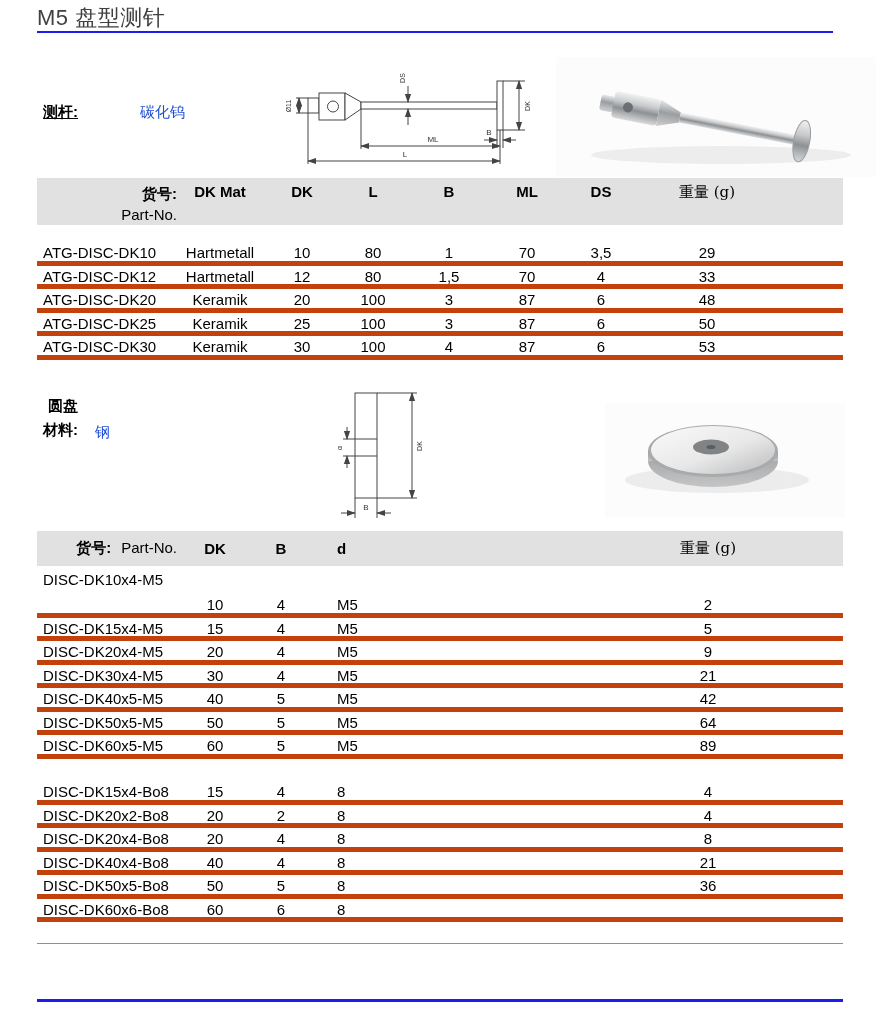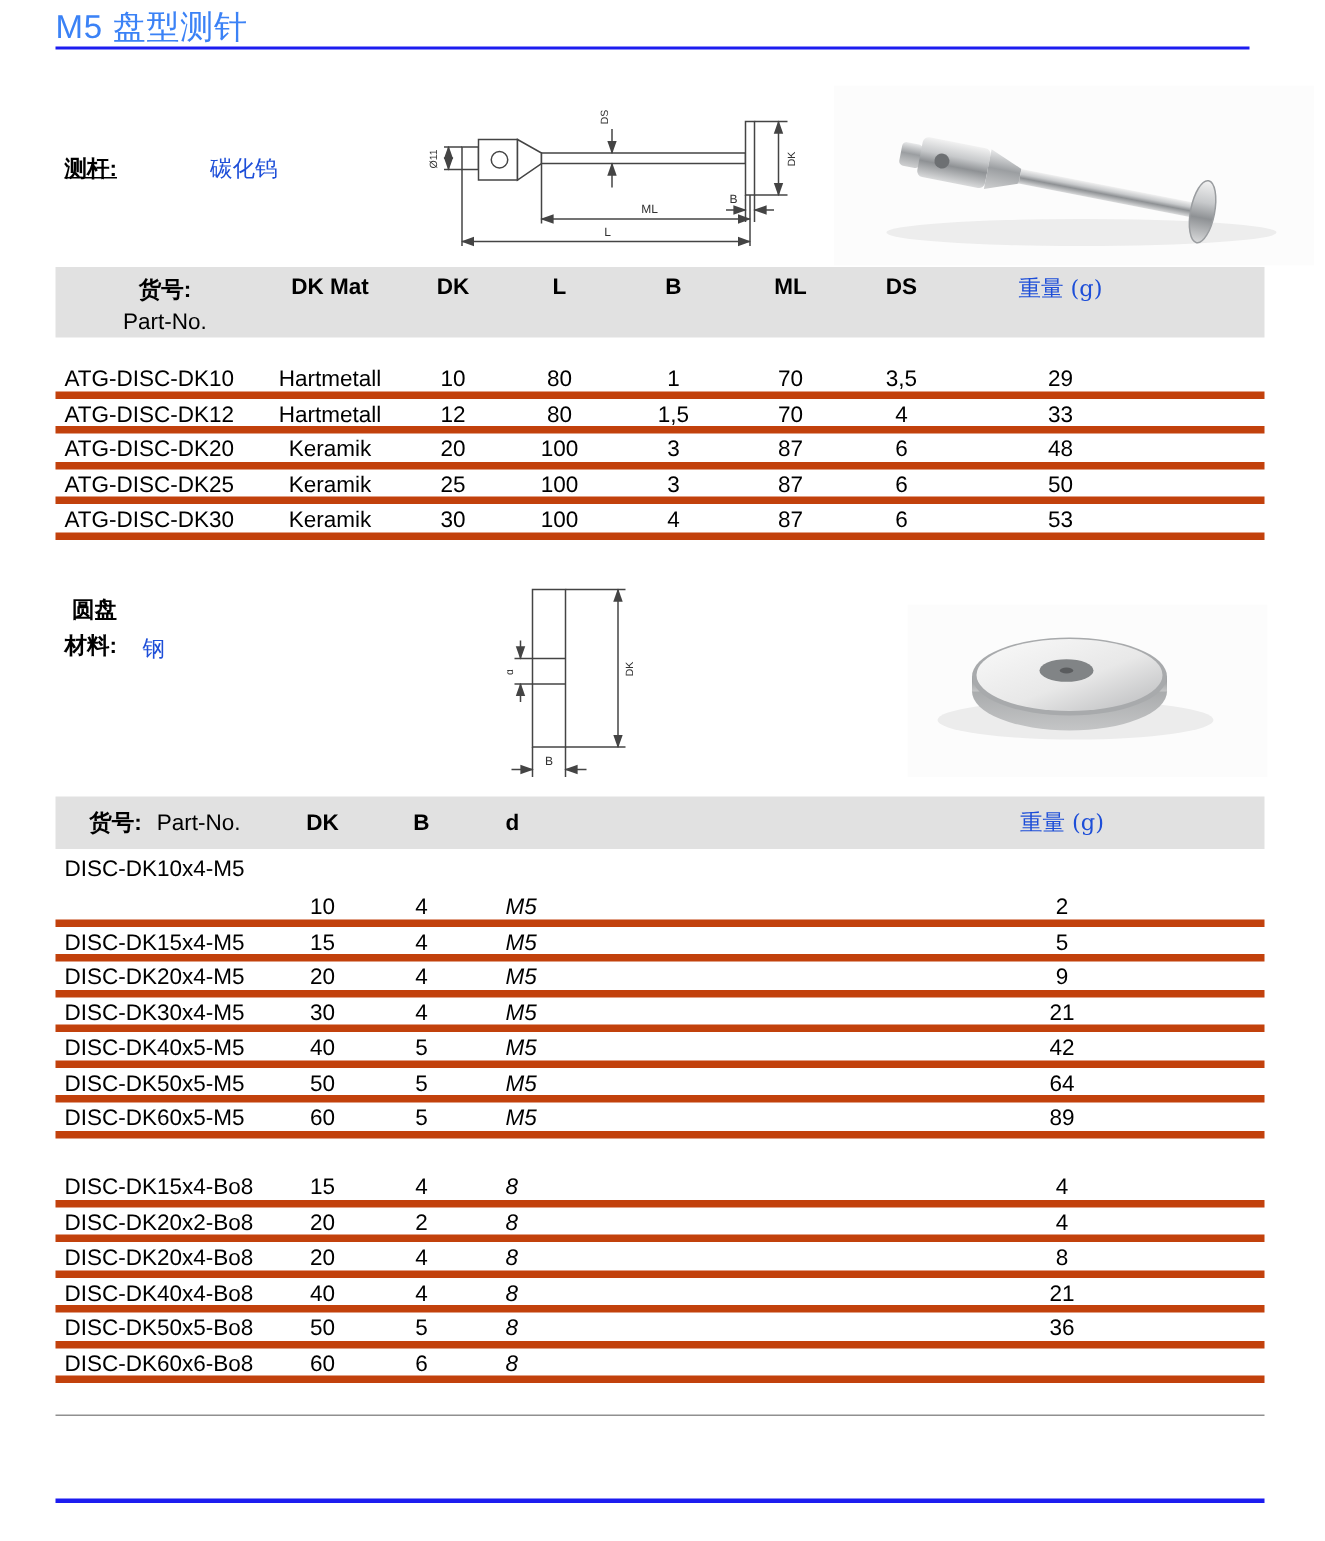--- a/index.html
+++ b/index.html
@@ -8,21 +8,21 @@
     position: relative;
     width: 883px; height: 1027px;
     background: #fff;
     font-family: "Liberation Sans", sans-serif;
     color: #000;
     overflow: hidden;
   }
   .title {
     position: absolute; left: 37px; top: 3px;
     font-size: 22px; font-weight: 500; letter-spacing: .5px;
-    color: #3b82f6;
+    color: #404040;
   }
   .title-rule {
     position: absolute; left: 37px; top: 31px; width: 796px; height: 2px;
     background: #1c1cf0;
   }
 
   
   .lbl-bold { font-weight: bold; font-size: 15px; font-family: "Liberation Sans", sans-serif; }
   .lbl-serif { font-size: 15px; font-family: "DejaVu Serif", serif; color: #1d4ed8; }
   .shaft-label   { position: absolute; left: 43px;  top: 103px; text-decoration: underline; }
@@ -41,32 +41,32 @@
   
   .tbl { position: absolute; left: 37px; width: 806px; font-size: 15px; }
   .t1 { top: 178px; }
   .t2 { top: 531px; }
   .t1 .tr, .t1 .thead { display: grid; grid-template-columns: 140px 86px 78px 64px 88px 68px 80px 132px 1fr; }
   .t2 .tr, .t2 .thead { display: grid; grid-template-columns: 140px 76px 56px 264px 270px; }
   .thead { background: #e1e1e1; }
   .t1 .thead { height: 47px; padding-top: 5px; }
   .t2 .thead { height: 35px; align-items: center; }
   .th { text-align: center; font-weight: bold; }
-  .th.serif { font-weight: normal; font-family: "DejaVu Serif", serif; font-size: 15px; color: #1d4ed8; }
-  .th.part { text-align: center; padding-left: 6px; line-height: 21px; font-weight: normal; }
+  .th.serif { font-weight: normal; font-family: "DejaVu Serif", serif; font-size: 15px; color: #000000; }
+  .th.part { text-align: right; padding-left: 6px; line-height: 21px; font-weight: normal; }
   .th.part .cn { font-weight: bold; }
   .t2 .th.part { line-height: normal; }
   .t2 .th.part .cn { margin-right: 10px; }
   .th.dcol { text-align: left; padding-left: 28px; }
   .t1 .tbody { margin-top: 17px; }
   .t2 .first-part { height: 28px; line-height: 28px; padding-left: 6px; }
   .tr { height: 23.5px; align-items: center; border-bottom: 5px solid #c2410c; }
   .td { text-align: center; line-height: 22px; }
   .td.part { text-align: left; padding-left: 6px; }
-  .td.dcol { text-align: left; padding-left: 28px; font-style: italic; }
+  .td.dcol { text-align: left; padding-left: 28px; }
   .t2 .gap { height: 22.5px; }
 
   .end-rule { position: absolute; left: 37px; top: 943px; width: 806px; height: 1px; background: #909090; }
   .footer-rule { position: absolute; left: 37px; top: 999px; width: 806px; height: 3px; background: #1c1cf0; }
 </style>
 </head>
 <body>
 
 <div class="page">
 

